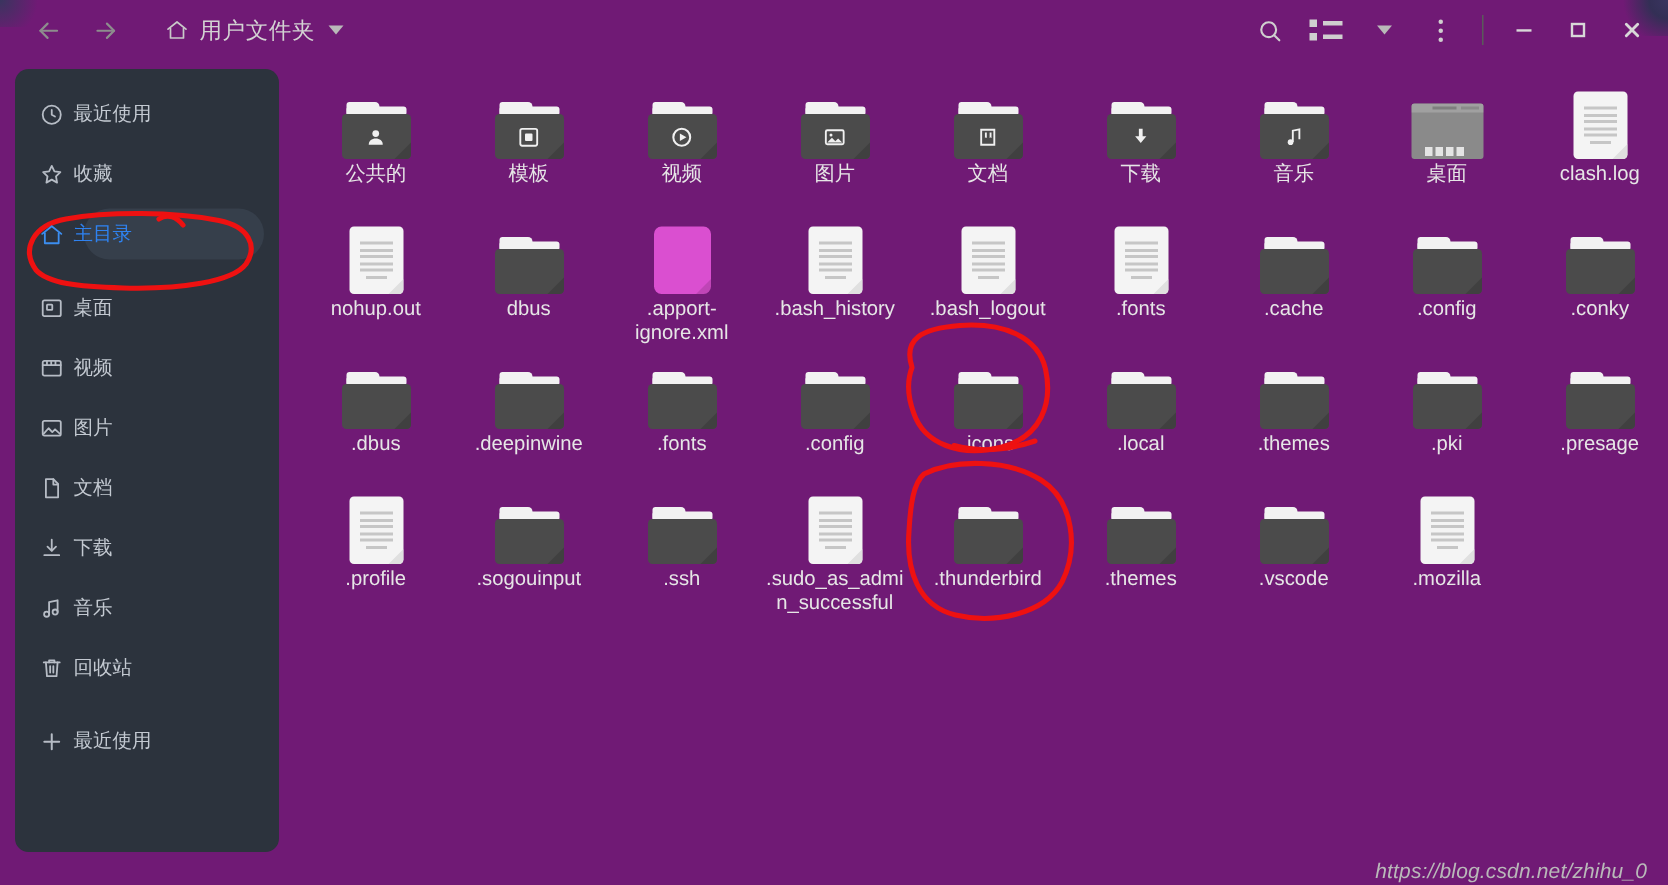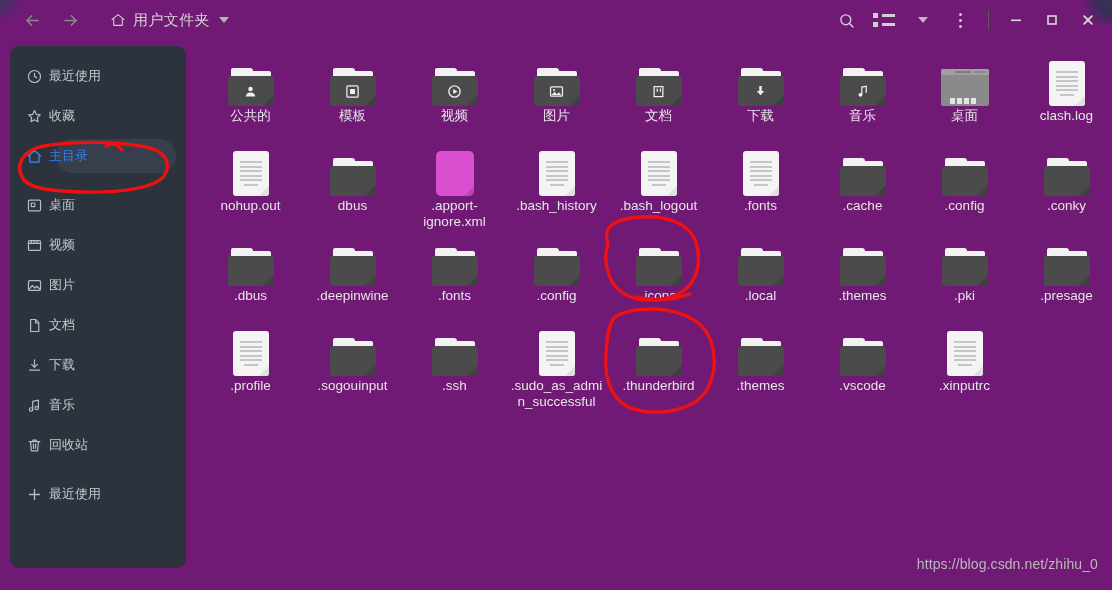--- a/index.html
+++ b/index.html
@@ -264,25 +264,26 @@
     display: flex; gap: 2px;
   }
   .deskic .dock i {
     display: block; width: 5px; height: 6px;
     background: #e4e4e4;
   }
 
   
   .watermark {
     position: absolute;
-    right: 14px; bottom: 18px;
+    right: 14px; bottom: 2px;
     color: #b9b9b9;
     font-size: 14px;
     font-family: "Liberation Sans", sans-serif;
     letter-spacing: .1px;
+    font-style: italic;
   }
 
   
   .annot {
     position: absolute;
     left: 0; top: 0;
     width: 1112px; height: 590px;
     pointer-events: none;
   }
 </style>
@@ -893,21 +894,21 @@
             <span class="ic">
               <span class="doc">
                 <i class="ln"></i>
                 <i class="ln"></i>
                 <i class="ln"></i>
                 <i class="ln"></i>
                 <i class="ln"></i>
                 <i class="ln s"></i>
               </span>
             </span>
-            <span class="nm">.xinputrc</span>
+            <span class="nm">.mozilla</span>
           </div>
         </div>
     </div>
   </div>
 
   <div class="watermark">https://blog.csdn.net/zhihu_0</div>
 
   <svg class="annot" viewBox="0 0 1112 590">
     <g id="annot-g" fill="none" stroke="#ee1111" stroke-width="3.4" stroke-linecap="round" stroke-linejoin="round">
 

